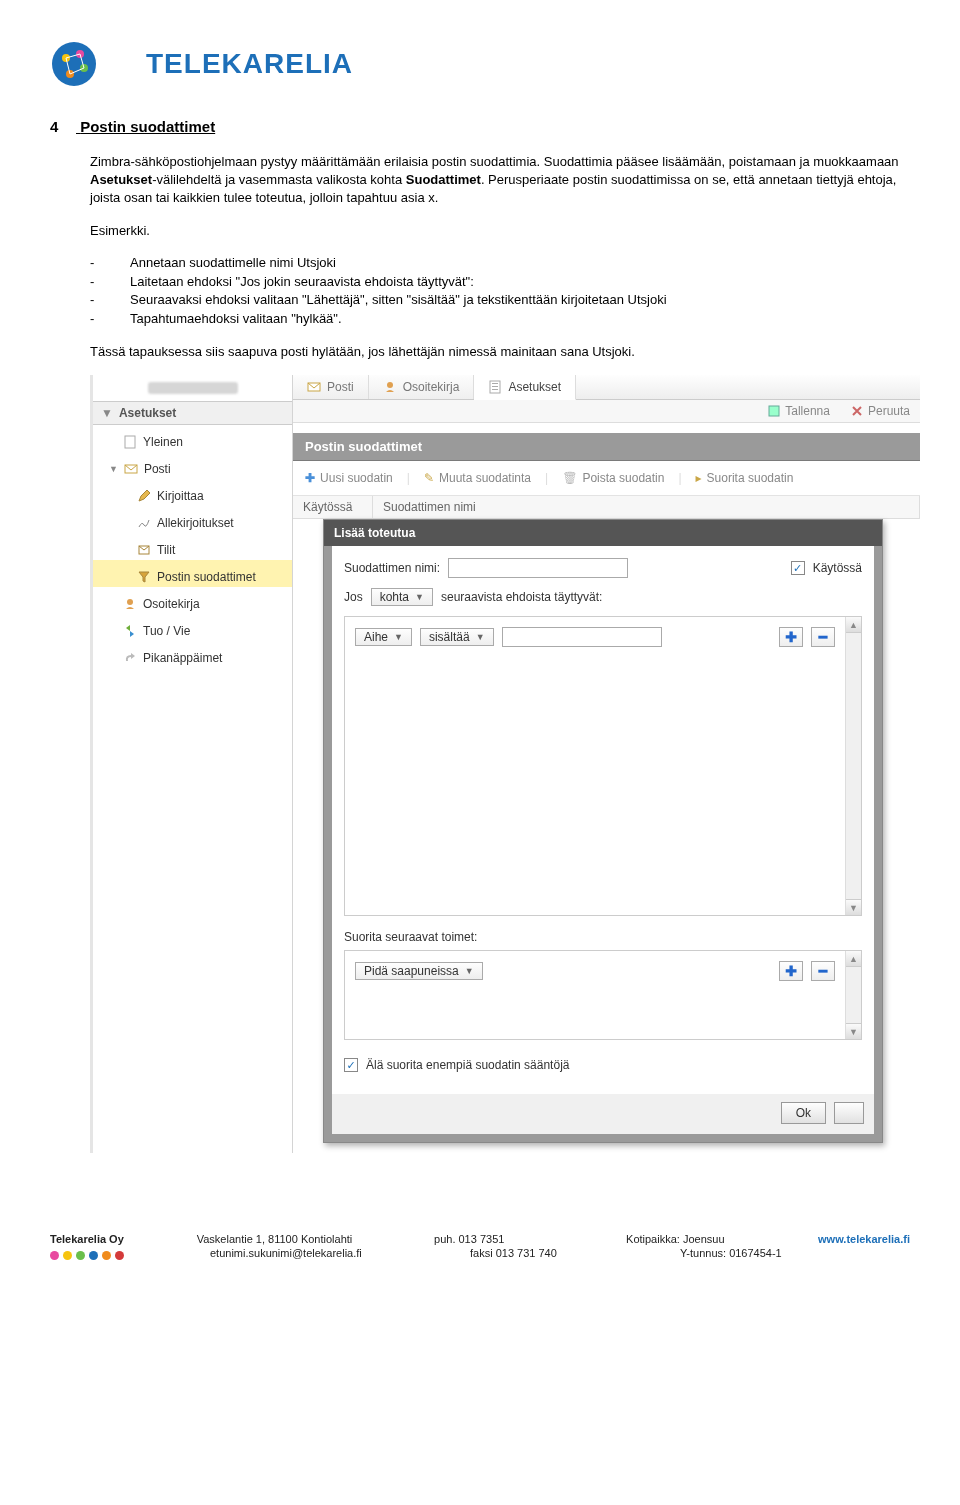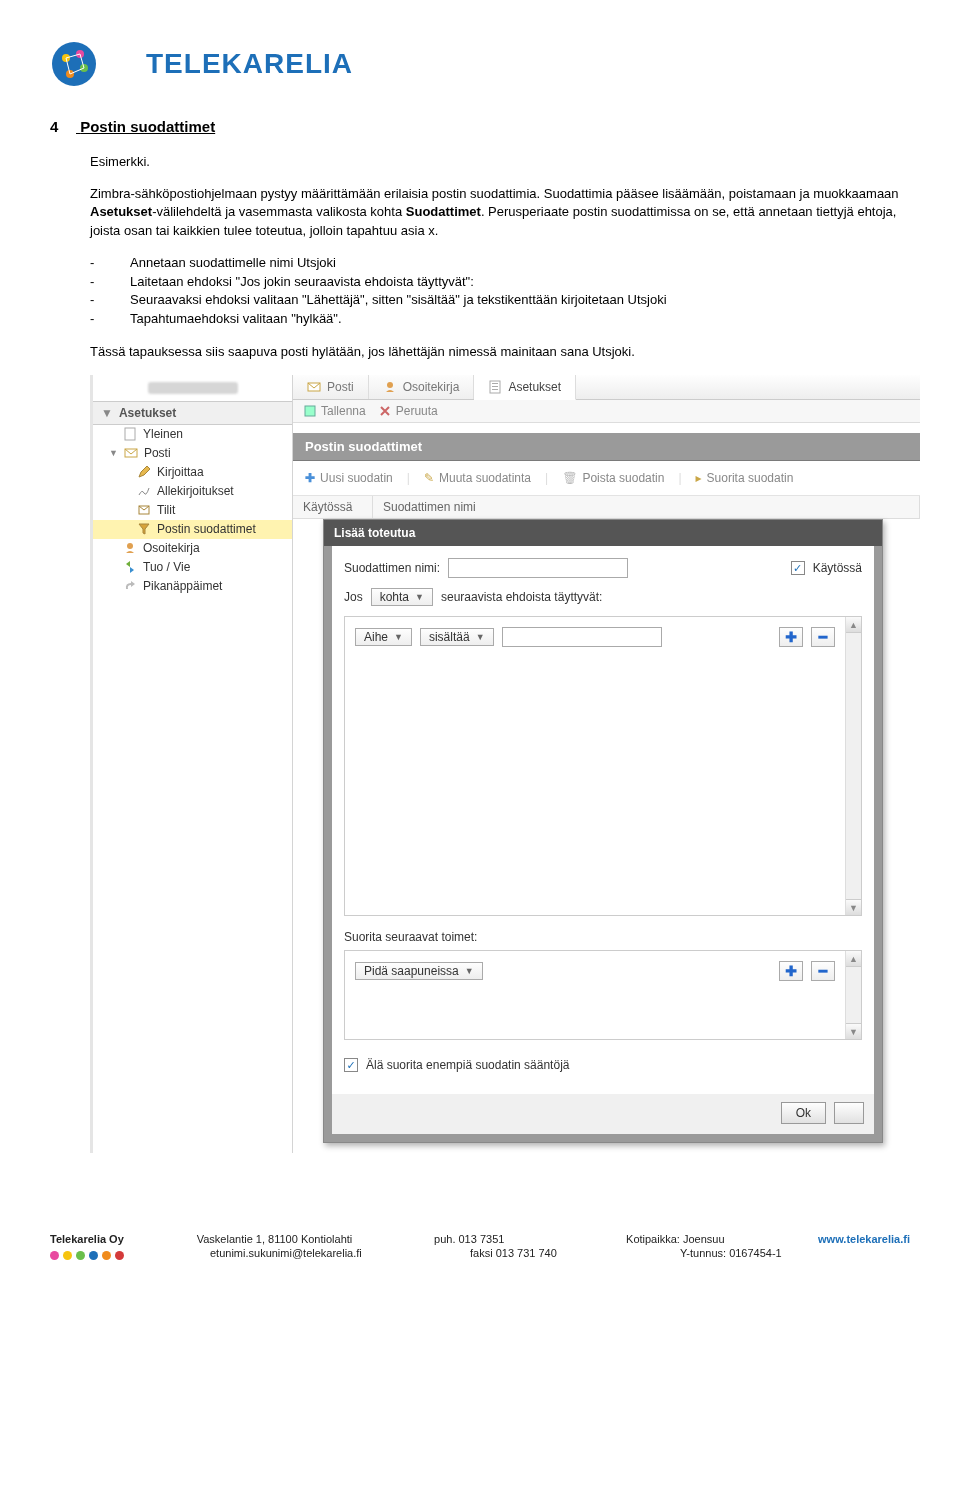--- a/index.html
+++ b/index.html
@@ -17,28 +17,28 @@
   ul.body li::before { content: "-"; display: inline-block; width: 20px; }
   
   .shot { margin: 10px 0 0 40px; width: 830px; background: #fff; border-left: 3px solid #e5e5e5; }
   .shotinner { display: flex; }
   .leftpane { width: 200px; border-right: 1px solid #d4d4d4; background: #fff; }
   .rightpane { flex: 1; background: #fff; }
   .redactbox { height: 26px; display:flex; align-items:center; justify-content:center; }
   .redact { width: 90px; height: 12px; background: #d6d6d6; border-radius: 3px; filter: blur(1px); }
   .treehead { background: #f0f0f0; border-top: 1px solid #ccc; border-bottom: 1px solid #ccc; padding: 4px 8px; font-size: 12px; color: #555; font-weight: bold; display: flex; align-items: center; gap:6px; }
   .treehead .arrow { color:#888; }
-  .treeitem { font-size: 12px; padding: 2px 6px 3px 30px; color: #333; display: flex; align-items: center; gap: 6px; cursor: default; }
+  .treeitem { font-size: 12px; padding: 10px 6px 3px 30px; color: #333; display: flex; align-items: center; gap: 6px; cursor: default; }
   .treeitem.lvl2 { padding-left: 44px; }
   .treeitem.sel { background: #fff3b0; }
   .icon { width: 14px; height: 14px; display: inline-block; flex-shrink: 0; }
   .tab-row { display: flex; border-bottom: 1px solid #ccc; background: linear-gradient(#fefefe,#eee); }
   .tab { padding: 5px 14px; font-size: 12px; color: #777; display: flex; align-items: center; gap: 6px; border-right: 1px solid #ddd; background: linear-gradient(#fdfdfd,#efefef); }
   .tab.active { background: #fff; color: #444; border-bottom: 1px solid #fff; margin-bottom: -1px; }
-  .subbar { display: flex; gap: 12px; padding: 4px 10px; font-size: 12px; color: #888; border-bottom: 1px solid #ddd; background: #f7f7f7; }
+  .subbar { display: flex; gap: 20px; padding: 4px 10px; font-size: 12px; color: #888; border-bottom: 1px solid #ddd; background: #f7f7f7; justify-content: flex-end; }
   .panelhdr { background: #9a9a9a; color: #fff; font-weight: bold; font-size: 13px; padding: 6px 12px; border-bottom: 1px solid #7a7a7a; margin-top: 10px; }
   .toolbar { display: flex; gap: 14px; padding: 10px 12px; font-size: 12px; color: #888; border-bottom: 1px solid #e3e3e3; }
   .toolbar .tb { display: flex; align-items: center; gap: 5px; }
   .tablehdr { display: flex; font-size: 12px; color: #666; border-bottom: 1px solid #ddd; background: #f7f7f7; }
   .tablehdr div { padding: 4px 10px; border-right: 1px solid #ddd; }
   .dialogwrap { padding: 0 10px 10px 10px; }
   .dialog { width: 560px; margin-left: 20px; border: 1px solid #888; background: #fff; box-shadow: 2px 3px 6px rgba(0,0,0,.3); }
   .dlg-title { background: #555; color: #fff; font-size: 12px; font-weight: bold; padding: 6px 10px; }
   .dlg-body { border: 8px solid #9a9a9a; border-top: none; background: #fff; font-size: 12px; color: #333; }
   .dlg-pad { padding: 12px; }
@@ -85,25 +85,25 @@
       </svg>
     </span>
     <span class="logo-text">TELEKARELIA</span>
   </div>
 
   <div class="section-title">
     <span class="num">4</span>
     <span>Postin suodattimet</span>
   </div>
 
-  <p class="body">Esimerkki.</p>
-
   <p class="body">
     <span>Zimbra-sähköpostiohjelmaan pystyy määrittämään erilaisia postin suodattimia. Suodattimia pääsee lisäämään, poistamaan ja muokkaamaan </span><b>Asetukset</b><span>-välilehdeltä ja vasemmasta valikosta kohta </span><b>Suodattimet</b><span>. Perusperiaate postin suodattimissa on se, että annetaan tiettyjä ehtoja, joista osan tai kaikkien tulee toteutua, jolloin tapahtuu asia x.</span>
   </p>
+
+  <p class="body">Esimerkki.</p>
 
   <ul class="body">
     <li>Annetaan suodattimelle nimi Utsjoki</li>
     <li>Laitetaan ehdoksi "Jos jokin seuraavista ehdoista täyttyvät":</li>
     <li>Seuraavaksi ehdoksi valitaan "Lähettäjä", sitten "sisältää" ja tekstikenttään kirjoitetaan Utsjoki</li>
     <li>Tapahtumaehdoksi valitaan "hylkää".</li>
   </ul>
 
   <p class="body">Tässä tapauksessa siis saapuva posti hylätään, jos lähettäjän nimessä mainitaan sana Utsjoki.</p>
 

